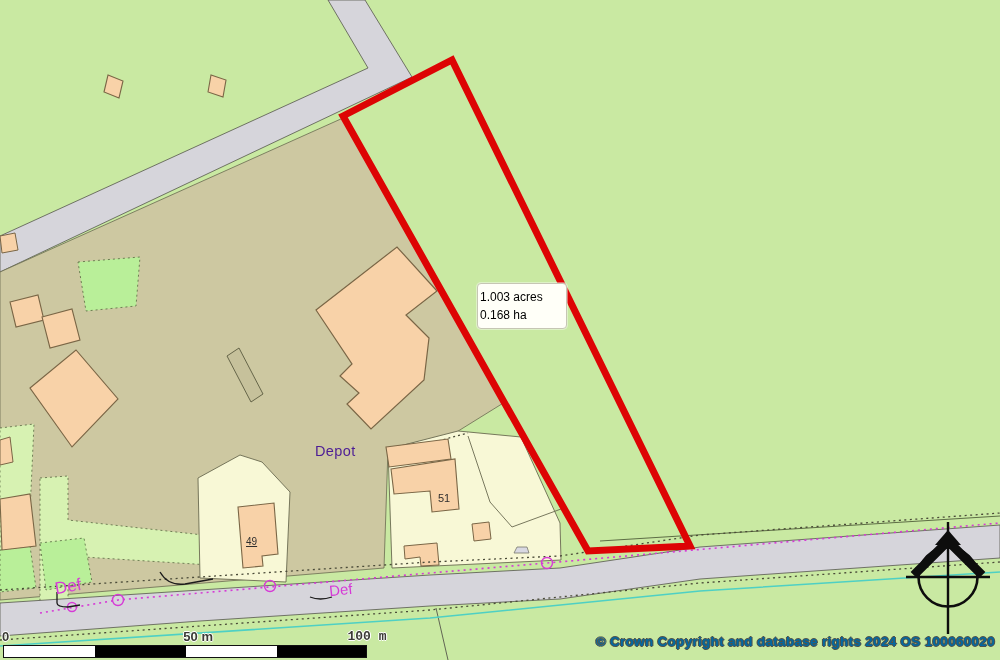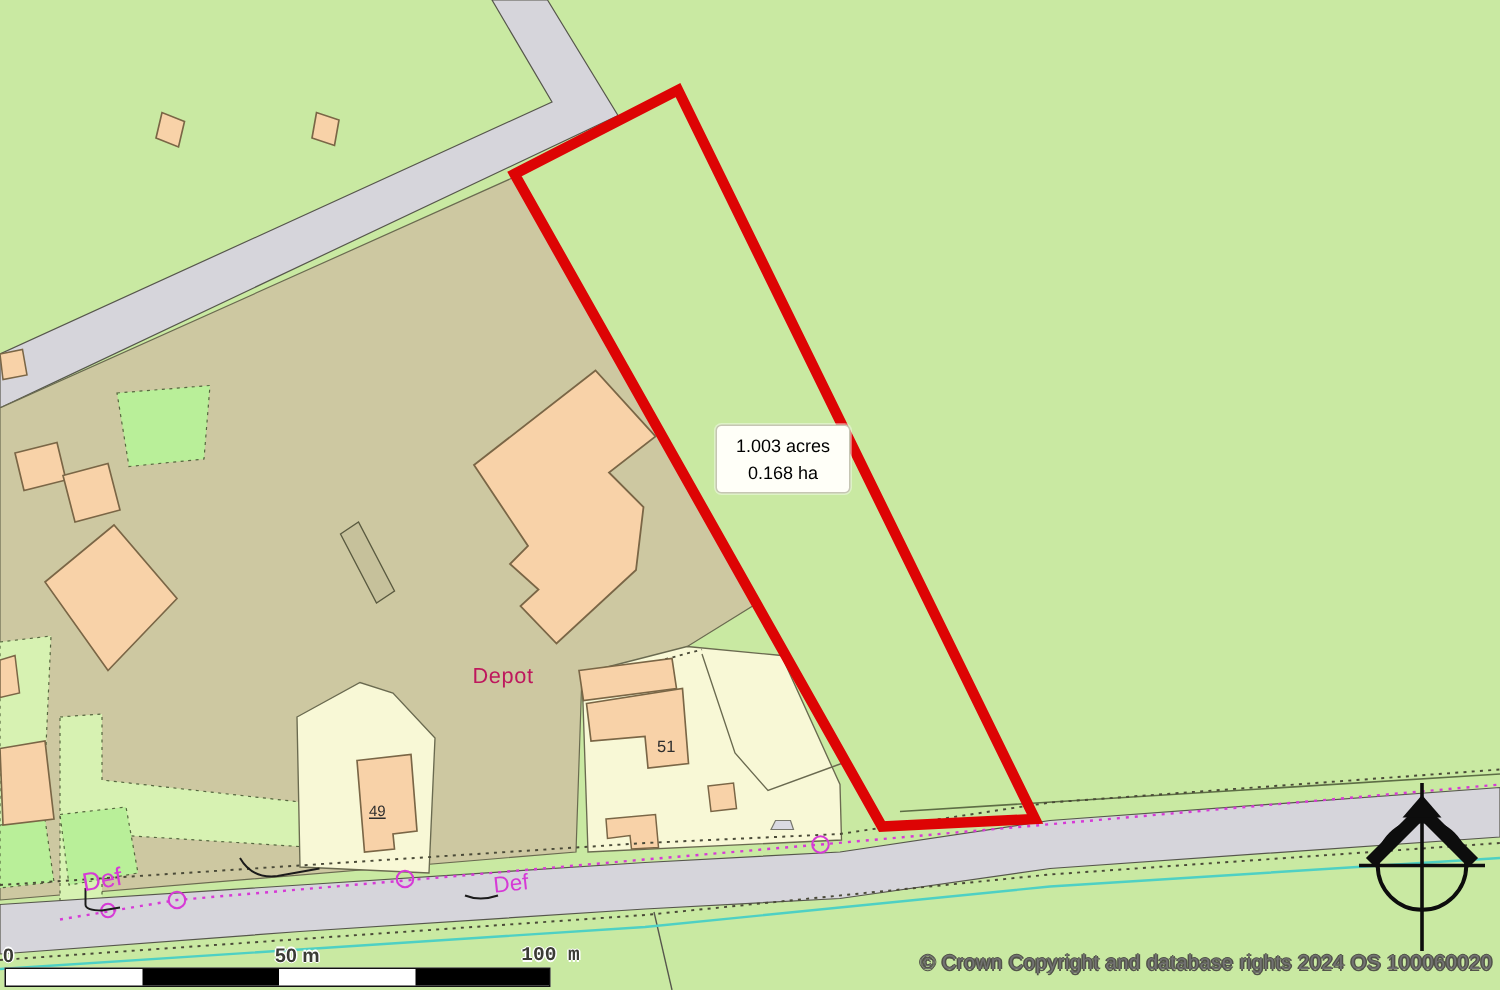--- a/index.html
+++ b/index.html
@@ -2,24 +2,24 @@
 <html><head>
 <meta charset="utf-8">
 <style>
   html,body{margin:0;padding:0;background:#e8e8e8;font-family:"Liberation Sans",sans-serif;}
   .stage{position:relative;width:1000px;height:660px;overflow:hidden;background:#c9e9a2;}
   .stage svg.mapcanvas{position:absolute;left:0;top:0;width:1000px;height:660px;display:block;}
   .label{position:absolute;white-space:nowrap;}
   .area-box{
     position:absolute;left:477px;top:283px;width:84px;
     background:#fffff8;border:1px solid #c6c6b4;border-radius:4px;
-    padding:4px 2px;text-align:center;font-size:12px;line-height:1.5;color:#000;
+    padding:4px 2px;font-size:12px;line-height:1.5;color:#000;
     box-shadow:0 0 0 1px rgba(255,255,255,.4);
   }
-  .depot-label{left:315px;top:443px;font-size:14.5px;color:#be185d;letter-spacing:.4px;}
+  .depot-label{left:315px;top:443px;font-size:14.5px;color:#4c1d95;letter-spacing:.4px;}
   .hnum{color:#2e2e2e;}
   .h51{left:438px;top:492px;font-size:11px;}
   .h49{left:246px;top:536px;font-size:10px;text-decoration:underline;}
   .def{color:#d63ad6;font-size:17px;}
   .def-w{left:55px;top:577px;transform:rotate(-10deg);}
   .def-e{left:329px;top:581px;font-size:15px;transform:rotate(-6deg);}
   .scale-bar{
     position:absolute;left:3px;top:645px;width:364px;height:13px;
     background:#fff;border:1px solid #111;box-sizing:border-box;
   }
@@ -27,22 +27,22 @@
   .seg1{left:91px;width:91px;}
   .seg2{left:273px;width:89px;}
   .scale-lab{
     position:absolute;top:629px;font-size:13px;font-weight:bold;color:#3b3b35;
     text-shadow:-1px 0 #fff,1px 0 #fff,0 -1px #fff,0 1px #fff;
   }
   .sl0{left:2px;}
   .sl50{left:157px;width:56px;text-align:right;}
   .sl100{left:335px;width:64px;text-align:center;font-family:Liberation Mono, monospace;}
   .attribution{
-    position:absolute;right:5px;top:634px;font-size:13.5px;font-weight:normal;letter-spacing:.3px;
-    color:#737373;
+    position:absolute;right:5px;top:634px;font-size:13.5px;font-weight:bold;letter-spacing:.3px;
+    color:#0369a1;
     text-shadow:-1px 0 #52534a,1px 0 #52534a,0 -1px #52534a,0 1px #52534a;
   }
 </style>
 </head>
 <body>
 
 <div class="stage">
 
   <svg class="mapcanvas" viewBox="0 0 1000 660">
 

